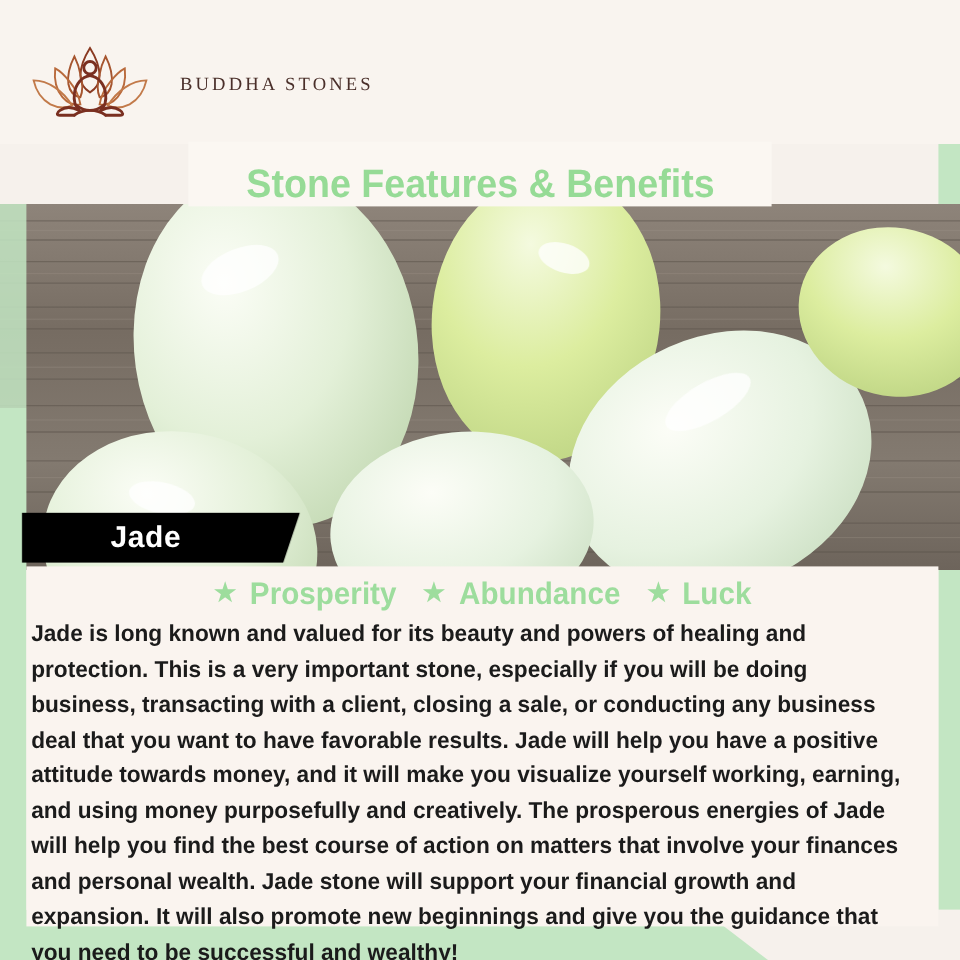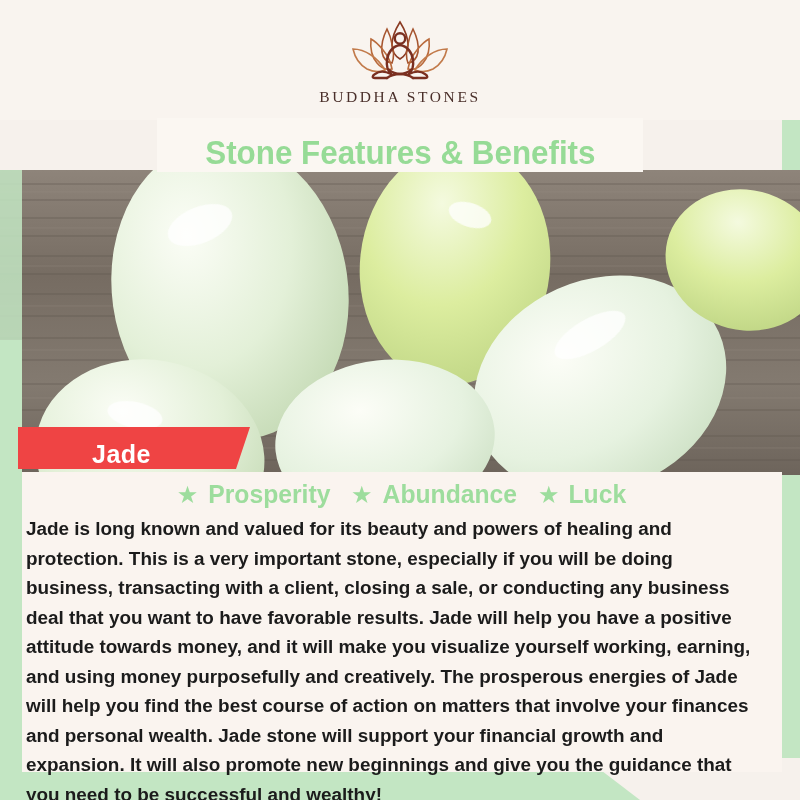--- a/index.html
+++ b/index.html
@@ -77,21 +77,21 @@
 
   
   .logo-block {
     position: absolute;
     top: 0;
     left: 0;
     width: 800px;
     height: 120px;
     background: #f9f4ef;
     display: flex;
-    flex-direction: column;
+    flex-direction: row;
     align-items: center;
     justify-content: flex-start;
     padding-top: 18px;
     box-sizing: border-box;
     z-index: 2;
   }
   .logo-mark { width: 150px; height: 66px; display: block; }
   .logo-text {
     margin-top: 4px;
     font-family: "Liberation Serif", serif;
@@ -137,24 +137,24 @@
   }
   .photo svg { display: block; width: 800px; height: 305px; }
 
   
   .jade-banner {
     position: absolute;
     top: 427px;
     left: 18px;
     width: 232px;
     height: 42px;
-    background: #ef4444;
+    background: #000000;
     clip-path: polygon(0 0, 232px 0, 218px 42px, 0 42px);
     display: flex;
-    align-items: flex-end;
+    align-items: center;
     z-index: 6;
   }
   .jade-label {
     margin-left: 74px;
     color: #ffffff;
     font-size: 25px;
     font-weight: 600;
     letter-spacing: 0.5px;
   }
 

